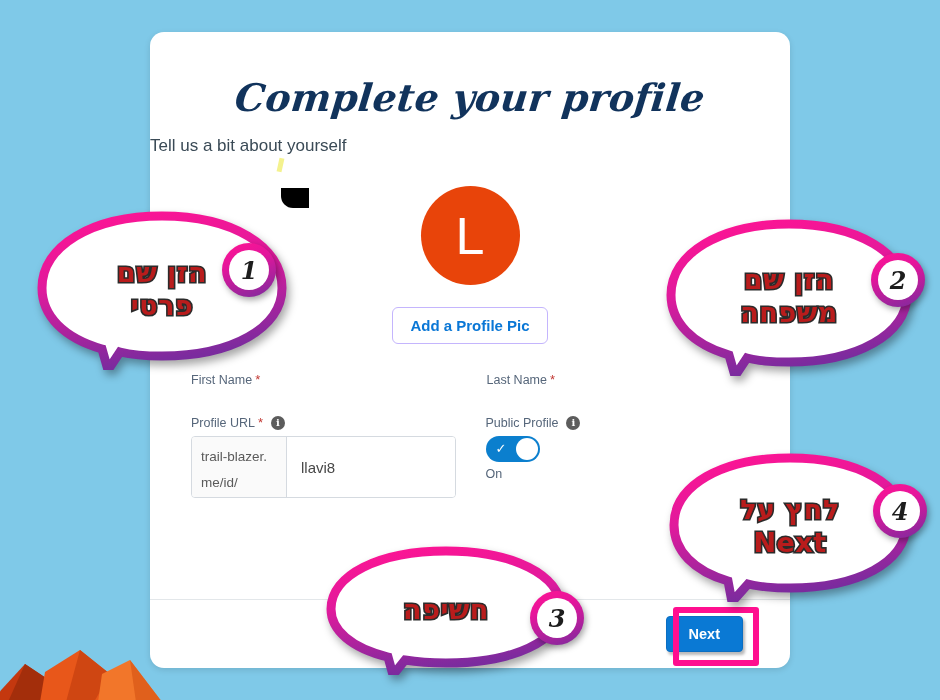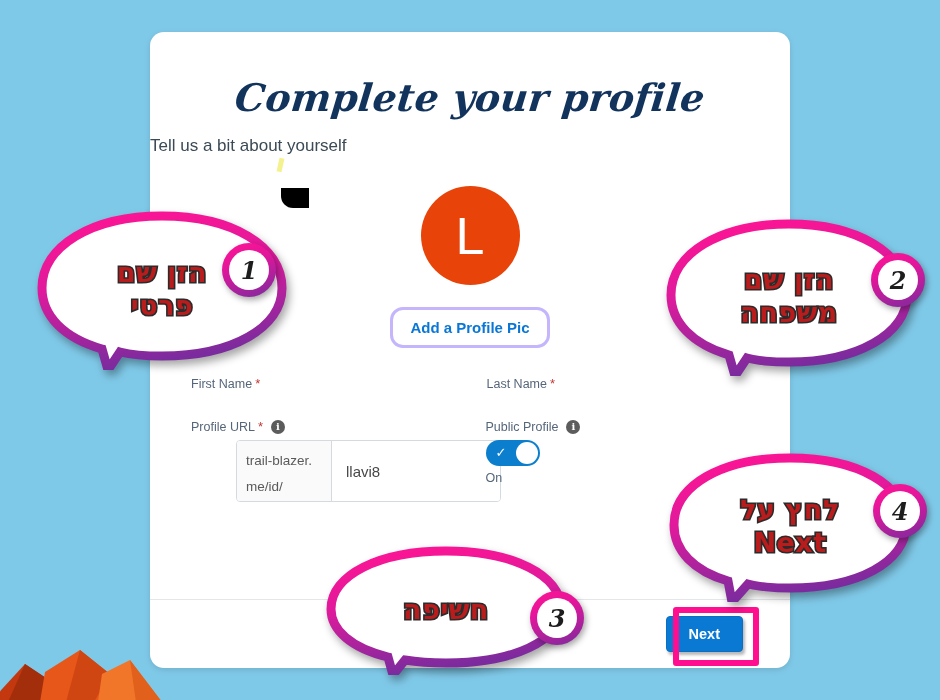--- a/index.html
+++ b/index.html
@@ -78,22 +78,22 @@
     display: flex;
     align-items: center;
     justify-content: center;
     font-size: 52px;
     font-weight: 300;
     line-height: 1;
   }
   .profile-pic-btn {
     margin-top: 22px;
     background: #ffffff;
-    border: 3px solid #c4b5fd;
-    border-radius: 13px;
+    border: 1px solid #c4b5fd;
+    border-radius: 6px;
     color: #0a77d6;
     font-size: 15px;
     font-weight: bold;
     padding: 9px 17px;
     cursor: pointer;
     font-family: "Liberation Sans", sans-serif;
   }
 
   
   .form-area {
@@ -164,21 +164,20 @@
 
   
   .url-group {
     display: flex;
     border: 1px solid #d5dae0;
     border-radius: 4px;
     overflow: hidden;
     height: 62px;
     width: 100%;
     box-sizing: border-box;
-    margin-left: 45px;
   }
   .url-prefix {
     width: 95px;
     background: #fafafa;
     border-right: 1px solid #d5dae0;
     font-size: 13.5px;
     color: #5a5a5a;
     padding: 7px 9px 0 9px;
     box-sizing: border-box;
     line-height: 26px;

